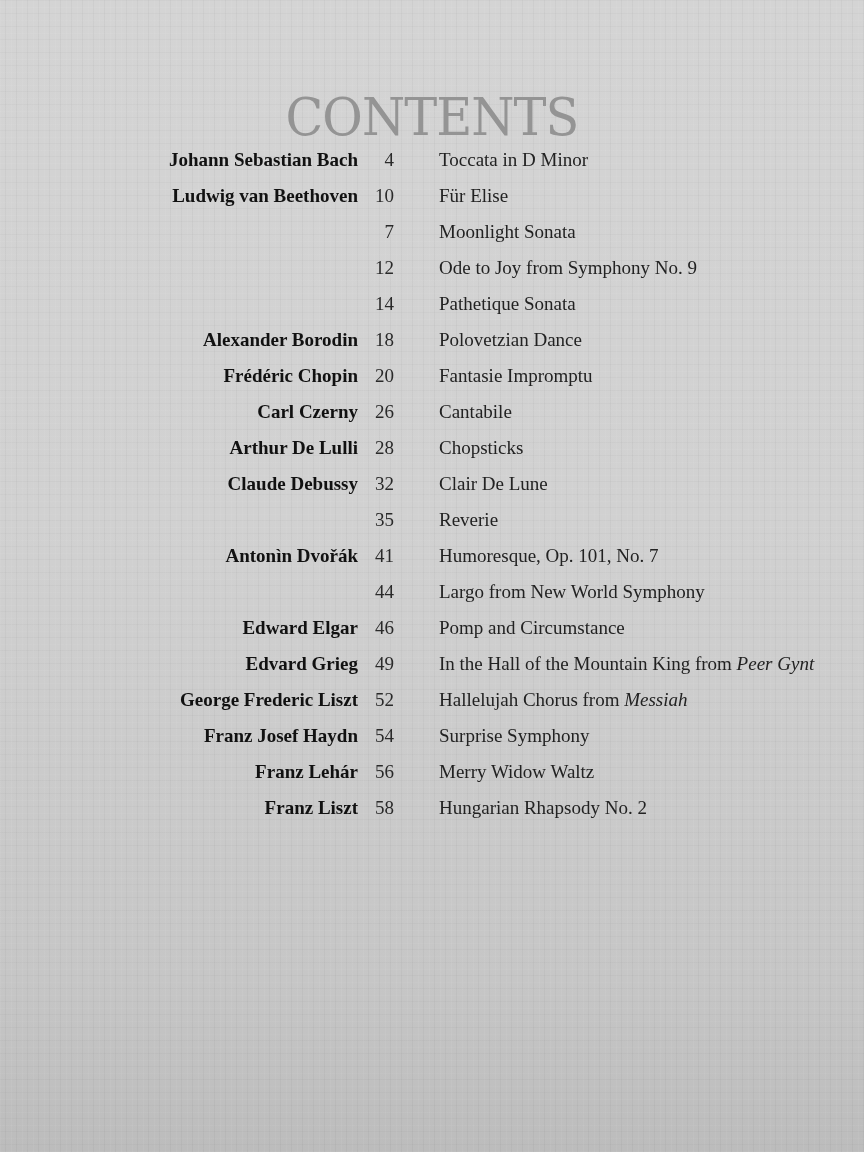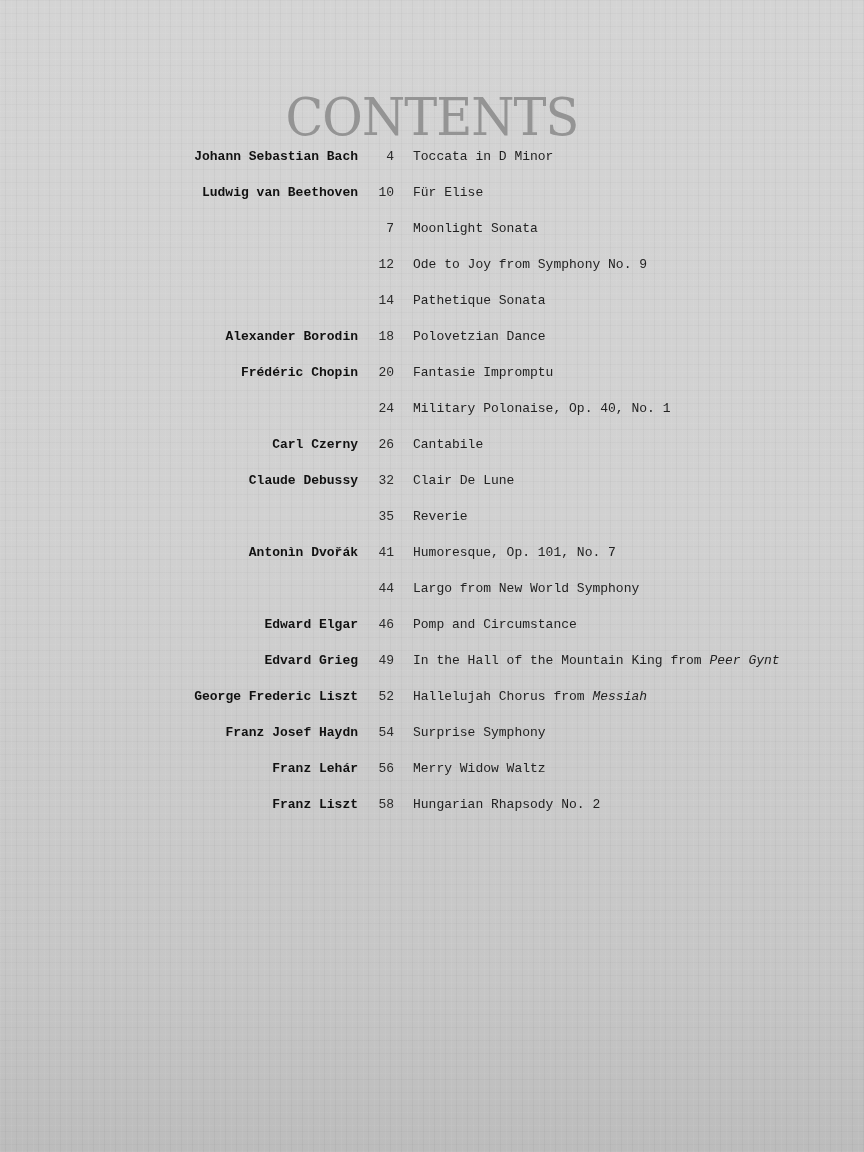--- a/index.html
+++ b/index.html
@@ -17,21 +17,21 @@
     position: absolute; left: 0; right: 0; top: 52px;
     text-align: center;
     font-family: "DejaVu Serif", "Liberation Serif", serif;
     font-size: 52px; letter-spacing: -1px;
     color: #949494; font-weight: normal;
     transform: scaleX(0.95);
   }
   .toc { position: absolute; left: 0; top: 146px; width: 864px; }
   .row {
     position: relative; height: 36px;
-    font-family: Liberation Mono, monospace; font-size: 13px; color: #1a1a1a;
+    font-family: Liberation Serif, serif; font-size: 19px; color: #1a1a1a; margin-left: 26px;
   }
   .composer {
     position: absolute; right: 506px; top: 3px; white-space: nowrap;
     font-weight: bold; color: #111;
   }
   .page {
     position: absolute; right: 470px; top: 3px; text-align: right; color: #2a2a2a;
   }
   .piece {
     position: absolute; left: 413px; top: 3px; white-space: nowrap; color: #222;
@@ -75,28 +75,28 @@
       <span class="composer">Alexander Borodin</span>
       <span class="page">18</span>
       <span class="piece"><span>Polovetzian Dance</span><em></em></span>
     </div>
     <div class="row">
       <span class="composer">Frédéric Chopin</span>
       <span class="page">20</span>
       <span class="piece"><span>Fantasie Impromptu</span><em></em></span>
     </div>
     <div class="row">
-      <span class="composer"></span>
-      <span class="page">24</span>
-      <span class="piece"><span>Military Polonaise, Op. 40, No. 1</span><em></em></span>
-    </div>
-    <div class="row">
       <span class="composer">Carl Czerny</span>
       <span class="page">26</span>
       <span class="piece"><span>Cantabile</span><em></em></span>
+    </div>
+    <div class="row">
+      <span class="composer">Arthur De Lulli</span>
+      <span class="page">28</span>
+      <span class="piece"><span>Chopsticks</span><em></em></span>
     </div>
     <div class="row">
       <span class="composer">Claude Debussy</span>
       <span class="page">32</span>
       <span class="piece"><span>Clair De Lune</span><em></em></span>
     </div>
     <div class="row">
       <span class="composer"></span>
       <span class="page">35</span>
       <span class="piece"><span>Reverie</span><em></em></span>

